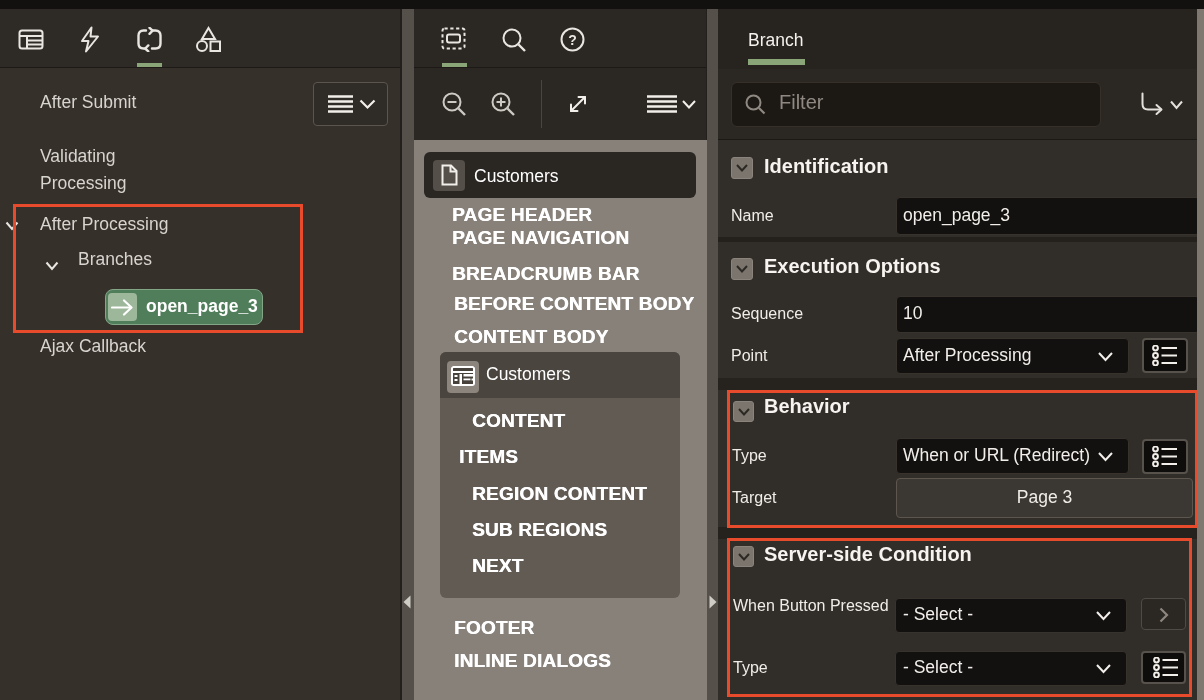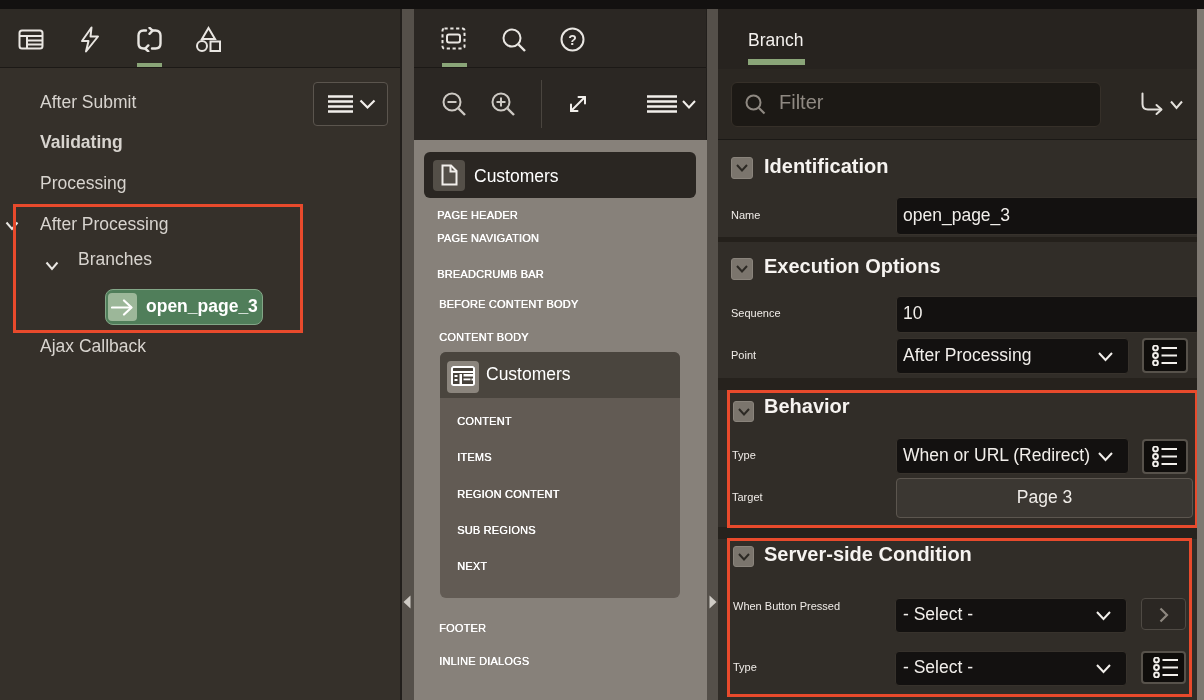--- a/index.html
+++ b/index.html
@@ -11,22 +11,22 @@
   #leftpanel{left:0;top:9px;width:402px;height:691px;background:#35302a;}
   #lefttoolbar{left:0;top:9px;width:402px;height:58px;background:#2e2a25;border-bottom:1px solid #1c1916;}
   #splitA{left:402px;top:9px;width:12px;height:691px;background:#55504a;}
   #midpanel{left:414px;top:9px;width:293px;height:691px;background:#2b2723;}
   #midtree{left:414px;top:140px;width:293px;height:560px;background:#87817a;}
   #splitB{left:707px;top:9px;width:11px;height:691px;background:#55504a;}
   #rightpanel{left:718px;top:9px;width:486px;height:691px;background:#312d28;}
   #scrollbar{left:1197px;top:9px;width:7px;height:691px;background:#7e7871;}
   
   .t1{font-size:17.5px;color:#d8d4cf;line-height:17.5px;}
-  .cap{font-size:11px;font-weight:normal;color:#fff;letter-spacing:0.2px;line-height:14.5px;text-shadow:0.4px 0 0 #fff;}
-  .lbl{font-size:11px;color:#f0ece8;line-height:17.5px;}
+  .cap{font-size:19px;font-weight:bold;color:#fff;letter-spacing:0.2px;line-height:14.5px;text-shadow:0.4px 0 0 #fff;margin-left:15px;}
+  .lbl{font-size:16px;color:#f0ece8;line-height:17.5px;}
   .sect{font-size:20px;font-weight:bold;color:#f6f3f0;line-height:20px;}
   
   .inp{background:#131110;border:1px solid #37322c;border-radius:4px;box-sizing:border-box;
        color:#f2efeb;font-size:16px;}
   .chevbtn{width:22px;height:22px;background:#7b756d;border:1px solid #8a847c;border-radius:3px;
        box-sizing:border-box;}
   .sqbtn{width:46px;height:35px;background:#0f0d0b;border:2px solid #57524b;border-radius:4px;
        box-sizing:border-box;}
   .redbox{border:3px solid #e84a2c;box-sizing:border-box;}
   .greenbar{background:#8aa578;height:4px;}
@@ -59,21 +59,21 @@
 <svg class="abs" style="left:195px;top:26px" width="27" height="27" viewBox="0 0 27 27">
   <g fill="none" stroke="#e9e6e2" stroke-width="2">
     <path d="M13.5 2 L20 13 H7 Z"></path>
     <circle cx="7" cy="20" r="5"></circle>
     <rect x="15.5" y="15.5" width="9.5" height="9.5"></rect>
   </g>
 </svg>
 <div class="abs greenbar" style="left:137px;top:63px;width:25px;"></div>
 
 <div class="abs t1" style="left:40px;top:93.5px;">After Submit</div>
-<div class="abs t1" style="left:40px;top:134px;font-weight:bold;">Validating</div>
+<div class="abs t1" style="left:40px;top:148px;">Validating</div>
 <div class="abs t1" style="left:40px;top:175.1px;">Processing</div>
 <div class="abs t1" style="left:40px;top:215.9px;">After Processing</div>
 <div class="abs t1" style="left:78px;top:251px;">Branches</div>
 <div class="abs t1" style="left:40px;top:338.3px;">Ajax Callback</div>
 <svg class="abs" style="left:5px;top:221px" width="14" height="10" viewBox="0 0 14 10">
   <path d="M1.5 1.5 L7 8 L12.5 1.5" fill="none" stroke="#e9e6e2" stroke-width="2"></path>
 </svg>
 <svg class="abs" style="left:45px;top:261px" width="14" height="10" viewBox="0 0 14 10">
   <path d="M1.5 1.5 L7 8 L12.5 1.5" fill="none" stroke="#e9e6e2" stroke-width="2"></path>
 </svg>
@@ -189,21 +189,21 @@
     <rect x="9.5" y="9" width="2.5" height="11"></rect>
     <rect x="13.5" y="9" width="10" height="2.5"></rect>
     <rect x="13.5" y="13.5" width="7" height="1.8"></rect>
     <rect x="4.5" y="10" width="3" height="2"></rect>
     <rect x="4.5" y="14" width="3" height="2"></rect>
     <rect x="21.5" y="13.5" width="2" height="2"></rect>
   </g>
 </svg>
 <div class="abs" style="left:486px;top:366px;font-size:17.5px;color:#fff;line-height:17.5px;">Customers</div>
 <div class="abs cap" style="left:457px;top:414px;">CONTENT</div>
-<div class="abs cap" style="left:457px;top:449.5px;">ITEMS</div>
+<div class="abs cap" style="left:444px;top:449.5px;">ITEMS</div>
 <div class="abs cap" style="left:457px;top:487px;">REGION CONTENT</div>
 <div class="abs cap" style="left:457px;top:523px;">SUB REGIONS</div>
 <div class="abs cap" style="left:457px;top:559px;">NEXT</div>
 
 <div class="abs cap" style="left:439px;top:621px;">FOOTER</div>
 <div class="abs cap" style="left:439px;top:654px;text-align:right;">INLINE DIALOGS</div>
 
 <div class="abs" style="left:705.5px;top:9px;width:1.5px;height:131px;background:#221f1c;"></div>
 <div class="abs" id="splitB"></div>
 <div class="abs" style="left:718px;top:9px;width:1.5px;height:691px;background:#1e1b18;"></div>

